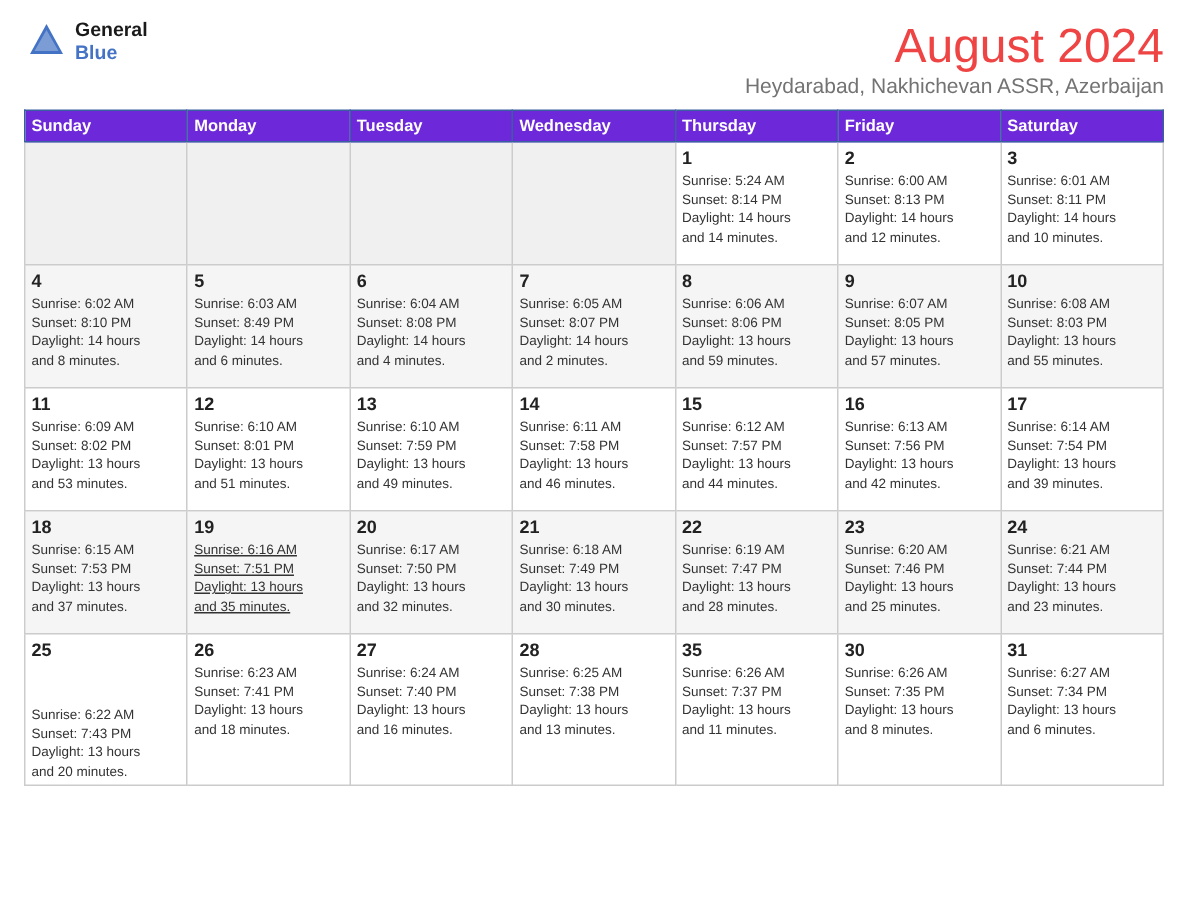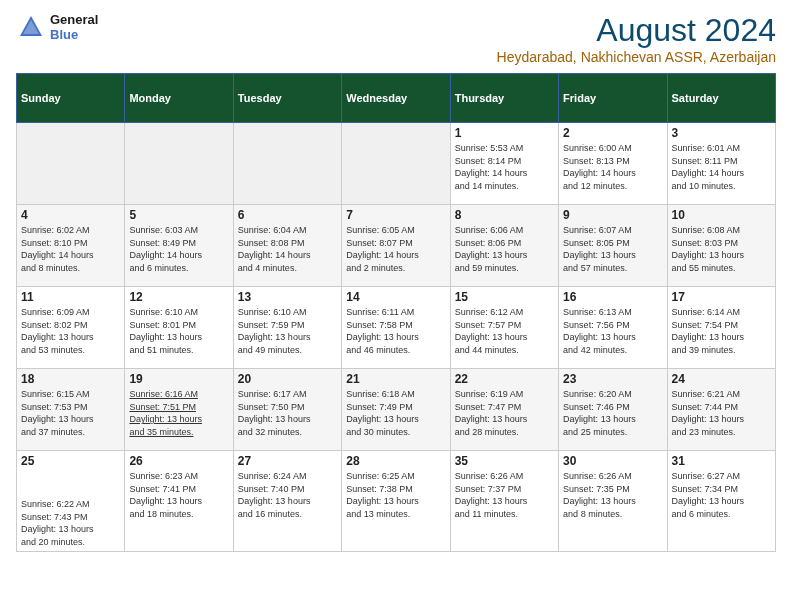--- a/index.html
+++ b/index.html
@@ -29,37 +29,37 @@
     .logo-icon {
       width: 30px;
       height: 30px;
     }
     .title-section {
       text-align: right;
     }
     .month-title {
       font-size: 32px;
       font-weight: normal;
-      color: #0c4a6e;
+      color: #ef4444;
     }
     .location {
       font-size: 14px;
-      color: #a16207;
+      color: #737373;
     }
     table {
       width: 100%;
       border-collapse: collapse;
       table-layout: fixed;
     }
     .day-header {
-      background: #14532d;
+      background: #6d28d9;
       color: white;
       font-size: 11px;
       font-weight: bold;
-      padding: 18px 4px;
+      padding: 4px 4px;
       text-align: left;
       border: 1px solid #3a5fa0;
     }
     .cal-cell {
       border: 1px solid #ccc;
       vertical-align: top;
       padding: 3px 4px;
       height: 82px;
       background: #fff;
       font-size: 9.5px;
@@ -118,21 +118,21 @@
       </tr>
     </thead>
     <tbody id="cal-body">
     <tr>
           <td class="cal-cell empty"></td>
           <td class="cal-cell empty"></td>
           <td class="cal-cell empty"></td>
           <td class="cal-cell empty"></td>
           <td class="cal-cell">
             <span class="day-num">1</span>
-            <div class="cell-info" style="white-space: pre-line;">Sunrise: 5:53 AM
+            <div class="cell-info" style="white-space: pre-line;">Sunrise: 5:24 AM
 Sunset: 8:14 PM
 Daylight: 14 hours
 and 14 minutes.</div>
           </td>
           <td class="cal-cell">
             <span class="day-num">2</span>
             <div class="cell-info" style="white-space: pre-line;">Sunrise: 6:00 AM
 Sunset: 8:13 PM
 Daylight: 14 hours
 and 12 minutes.</div>

